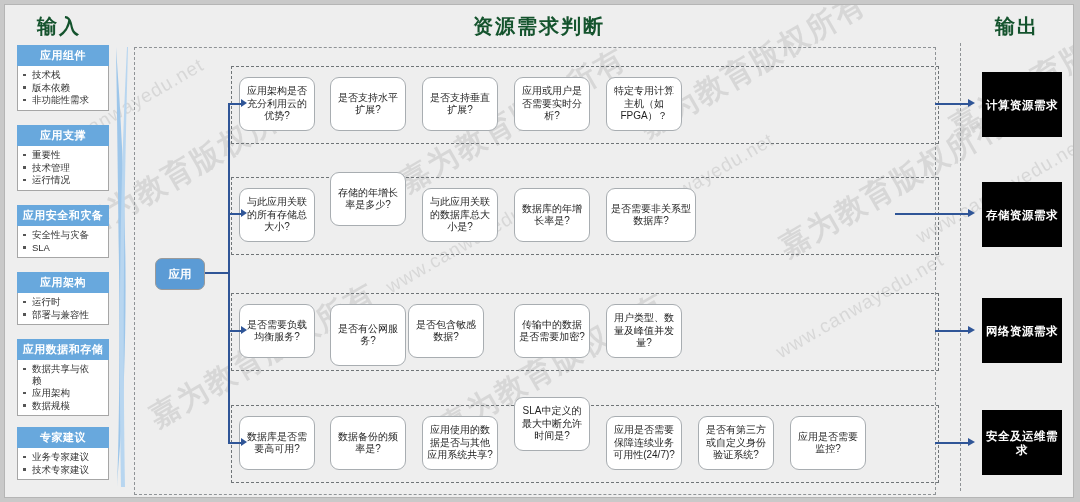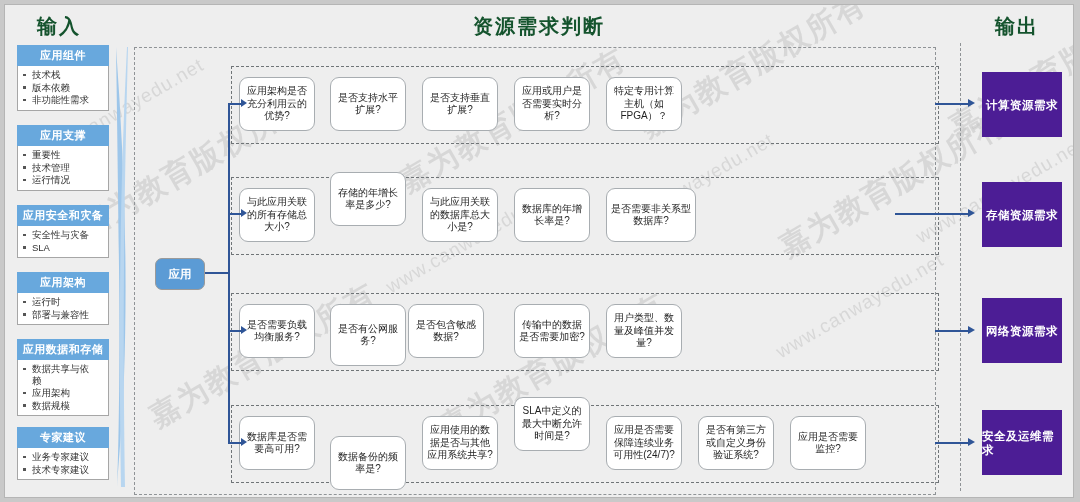--- a/index.html
+++ b/index.html
@@ -115,23 +115,23 @@
     font-size:10px;line-height:12.5px;color:#1f1f1f;
     padding:2px 3px;
     box-sizing:border-box;
     z-index:14;
   }
 
   
   #output-col{position:absolute;left:960px;top:36px;width:112px;height:452px;z-index:20;}
   .outbox{
     position:absolute;left:17px;width:80px;
-    background:#4c1d95;color:#ffffff;
+    background:#000000;color:#ffffff;
     font-size:11.5px;font-weight:bold;line-height:14px;
-    text-align:left;
+    text-align:center;
     display:flex;align-items:center;justify-content:center;
     letter-spacing:.5px;
   }
   .out-arrow-line{position:absolute;height:1.6px;background:#2f5597;z-index:21;}
   .out-arrow{
     position:absolute;width:0;height:0;z-index:21;
     border-top:4.5px solid transparent;border-bottom:4.5px solid transparent;
     border-left:7px solid #2f5597;
   }
 </style>
@@ -265,21 +265,21 @@
 
   <div class="row-box" style="left:226px;top:288px;width:706px;height:76px;"></div>
   <div class="qcard" style="left:234px;top:299px;width:76px;height:54px;">是否需要负载均衡服务?</div>
   <div class="qcard" style="left:325px;top:299px;width:76px;height:62px;">是否有公网服务?</div>
   <div class="qcard" style="left:403px;top:299px;width:76px;height:54px;">是否包含敏感数据?</div>
   <div class="qcard" style="left:601px;top:299px;width:76px;height:54px;">用户类型、数量及峰值并发量?</div>
   <div class="qcard" style="left:509px;top:299px;width:76px;height:54px;">传输中的数据是否需要加密?</div>
 
   <div class="row-box" style="left:226px;top:400px;width:706px;height:76px;"></div>
   <div class="qcard" style="left:234px;top:411px;width:76px;height:54px;">数据库是否需要高可用?</div>
-  <div class="qcard" style="left:325px;top:411px;width:76px;height:54px;margin-top:20px;">数据备份的频率是?</div>
+  <div class="qcard" style="left:325px;top:411px;width:76px;height:54px;">数据备份的频率是?</div>
   <div class="qcard" style="left:417px;top:411px;width:76px;height:54px;">应用使用的数据是否与其他应用系统共享?</div>
   <div class="qcard" style="left:509px;top:392px;width:76px;height:54px;">SLA中定义的最大中断允许时间是?</div>
   <div class="qcard" style="left:601px;top:411px;width:76px;height:54px;">应用是否需要保障连续业务可用性(24/7)?</div>
   <div class="qcard" style="left:693px;top:411px;width:76px;height:54px;">是否有第三方或自定义身份验证系统?</div>
   <div class="qcard" style="left:785px;top:411px;width:76px;height:54px;">应用是否需要监控?</div>
 
   <div class="out-arrow-line" style="left:930px;top:98px;width:34px;"></div>
   <div class="out-arrow" style="left:963px;top:94px;"></div>
 
   <div class="out-arrow-line" style="left:890px;top:208px;width:74px;"></div>

